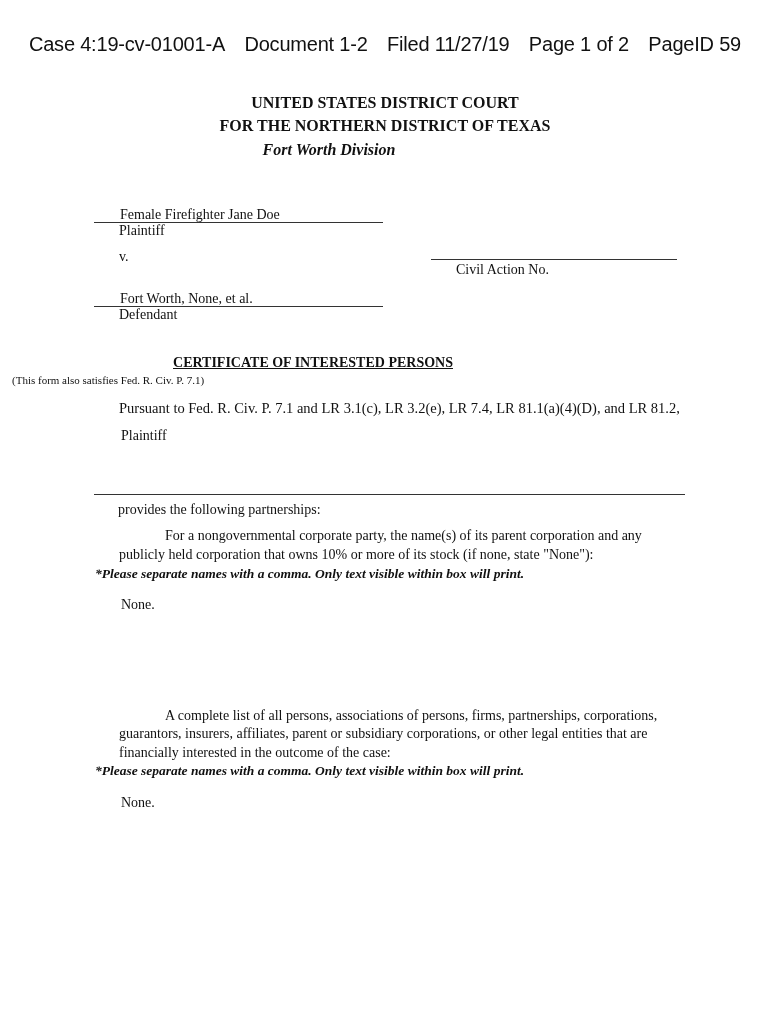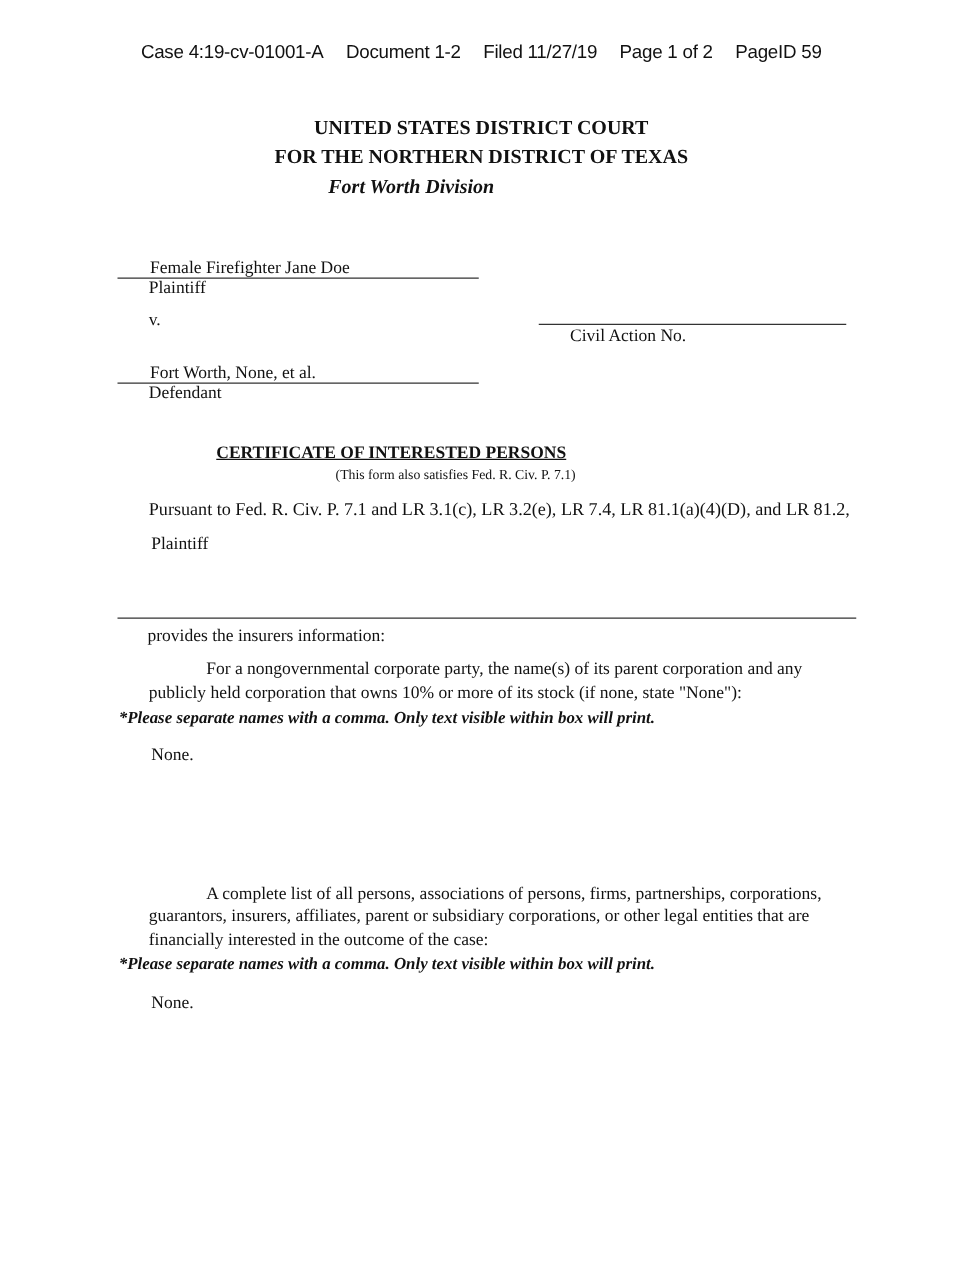--- a/index.html
+++ b/index.html
@@ -1,28 +1,28 @@
 <!DOCTYPE html>
 <html><head>
 <meta charset="utf-8">
 <style>
   html, body { margin: 0; padding: 0; background: #ffffff; }
   body { width: 770px; height: 1024px; position: relative; overflow: hidden; color: #111; }
   .abs { position: absolute; white-space: nowrap; }
   .serif { font-family: "Liberation Serif", "DejaVu Serif", serif; }
   .sans { font-family: "Liberation Sans", "DejaVu Sans", sans-serif; }
-  .hdr { top: 33px; left: 0; width: 770px; text-align: center; font-size: 15px; letter-spacing: -0.2px; }
+  .hdr { top: 33px; left: 0; width: 770px; text-align: center; font-size: 20px; letter-spacing: -0.2px; }
   .hdr span { margin: 0 7px; }
   .court { left: 0; width: 770px; text-align: center; font-weight: bold; font-size: 16px; }
   .division { left: 0; width: 658px; text-align: center; font-weight: bold; font-style: italic; font-size: 16px; }
   .t14 { font-size: 14px; margin-left: 24px; }
   .line { position: absolute; height: 1px; background: #333; }
   .cert-title { left: 0; width: 626px; text-align: center; font-weight: bold; font-size: 14px; }
   .cert-title span { text-decoration: underline; }
-  .cert-sub { left: 0; width: 729px; text-align: center; font-size: 11px; }
+  .cert-sub { left: 12px; width: 729px; text-align: left; font-size: 11px; }
   .bolditalic { font-weight: bold; font-style: italic; font-size: 13.5px; }
 </style>
 </head>
 <body>
 
 <div class="abs hdr sans">
   <span>Case 4:19-cv-01001-A</span>
   <span>Document 1-2</span>
   <span>Filed 11/27/19</span>
   <span>Page 1 of 2</span>
@@ -47,21 +47,21 @@
 <div class="line" style="top:306px; left:94px; width:289px;"></div>
 <div class="abs serif t14" style="top:307px; left:95px;">Defendant</div>
 
 <div class="abs cert-title serif" style="top:355px;"><span>CERTIFICATE OF INTERESTED PERSONS</span></div>
 <div class="abs cert-sub serif" style="top:374px;">(This form also satisfies Fed. R. Civ. P. 7.1)</div>
 
 <div class="abs serif t14" style="top:400px; left:95px; font-size:14.5px;">Pursuant to Fed. R. Civ. P. 7.1 and LR 3.1(c), LR 3.2(e), LR 7.4, LR 81.1(a)(4)(D), and LR 81.2,</div>
 
 <div class="abs serif t14" style="top:428px; left:97px; width:585px; height:60px;">Plaintiff</div>
 <div class="line" style="top:494px; left:94px; width:591px;"></div>
-<div class="abs serif t14" style="top:502px; left:94px;">provides the insurers information:</div>
+<div class="abs serif t14" style="top:502px; left:94px;">provides the following partnerships:</div>
 
 <div class="abs serif t14" style="top:528px; left:141px;">For a nongovernmental corporate party, the name(s) of its parent corporation and any</div>
 <div class="abs serif t14" style="top:547px; left:95px;">publicly held corporation that owns 10% or more of its stock (if none, state "None"):</div>
 <div class="abs serif bolditalic" style="top:566px; left:95px;">*Please separate names with a comma. Only text visible within box will print.</div>
 <div class="abs serif t14" style="top:597px; left:97px; width:585px; height:90px;">None.</div>
 
 <div class="abs serif t14" style="top:708px; left:141px;">A complete list of all persons, associations of persons, firms, partnerships, corporations,</div>
 <div class="abs serif t14" style="top:726px; left:95px;text-align:right;">guarantors, insurers, affiliates, parent or subsidiary corporations, or other legal entities that are</div>
 <div class="abs serif t14" style="top:745px; left:95px;">financially interested in the outcome of the case:</div>
 <div class="abs serif bolditalic" style="top:763px; left:95px;">*Please separate names with a comma. Only text visible within box will print.</div>

